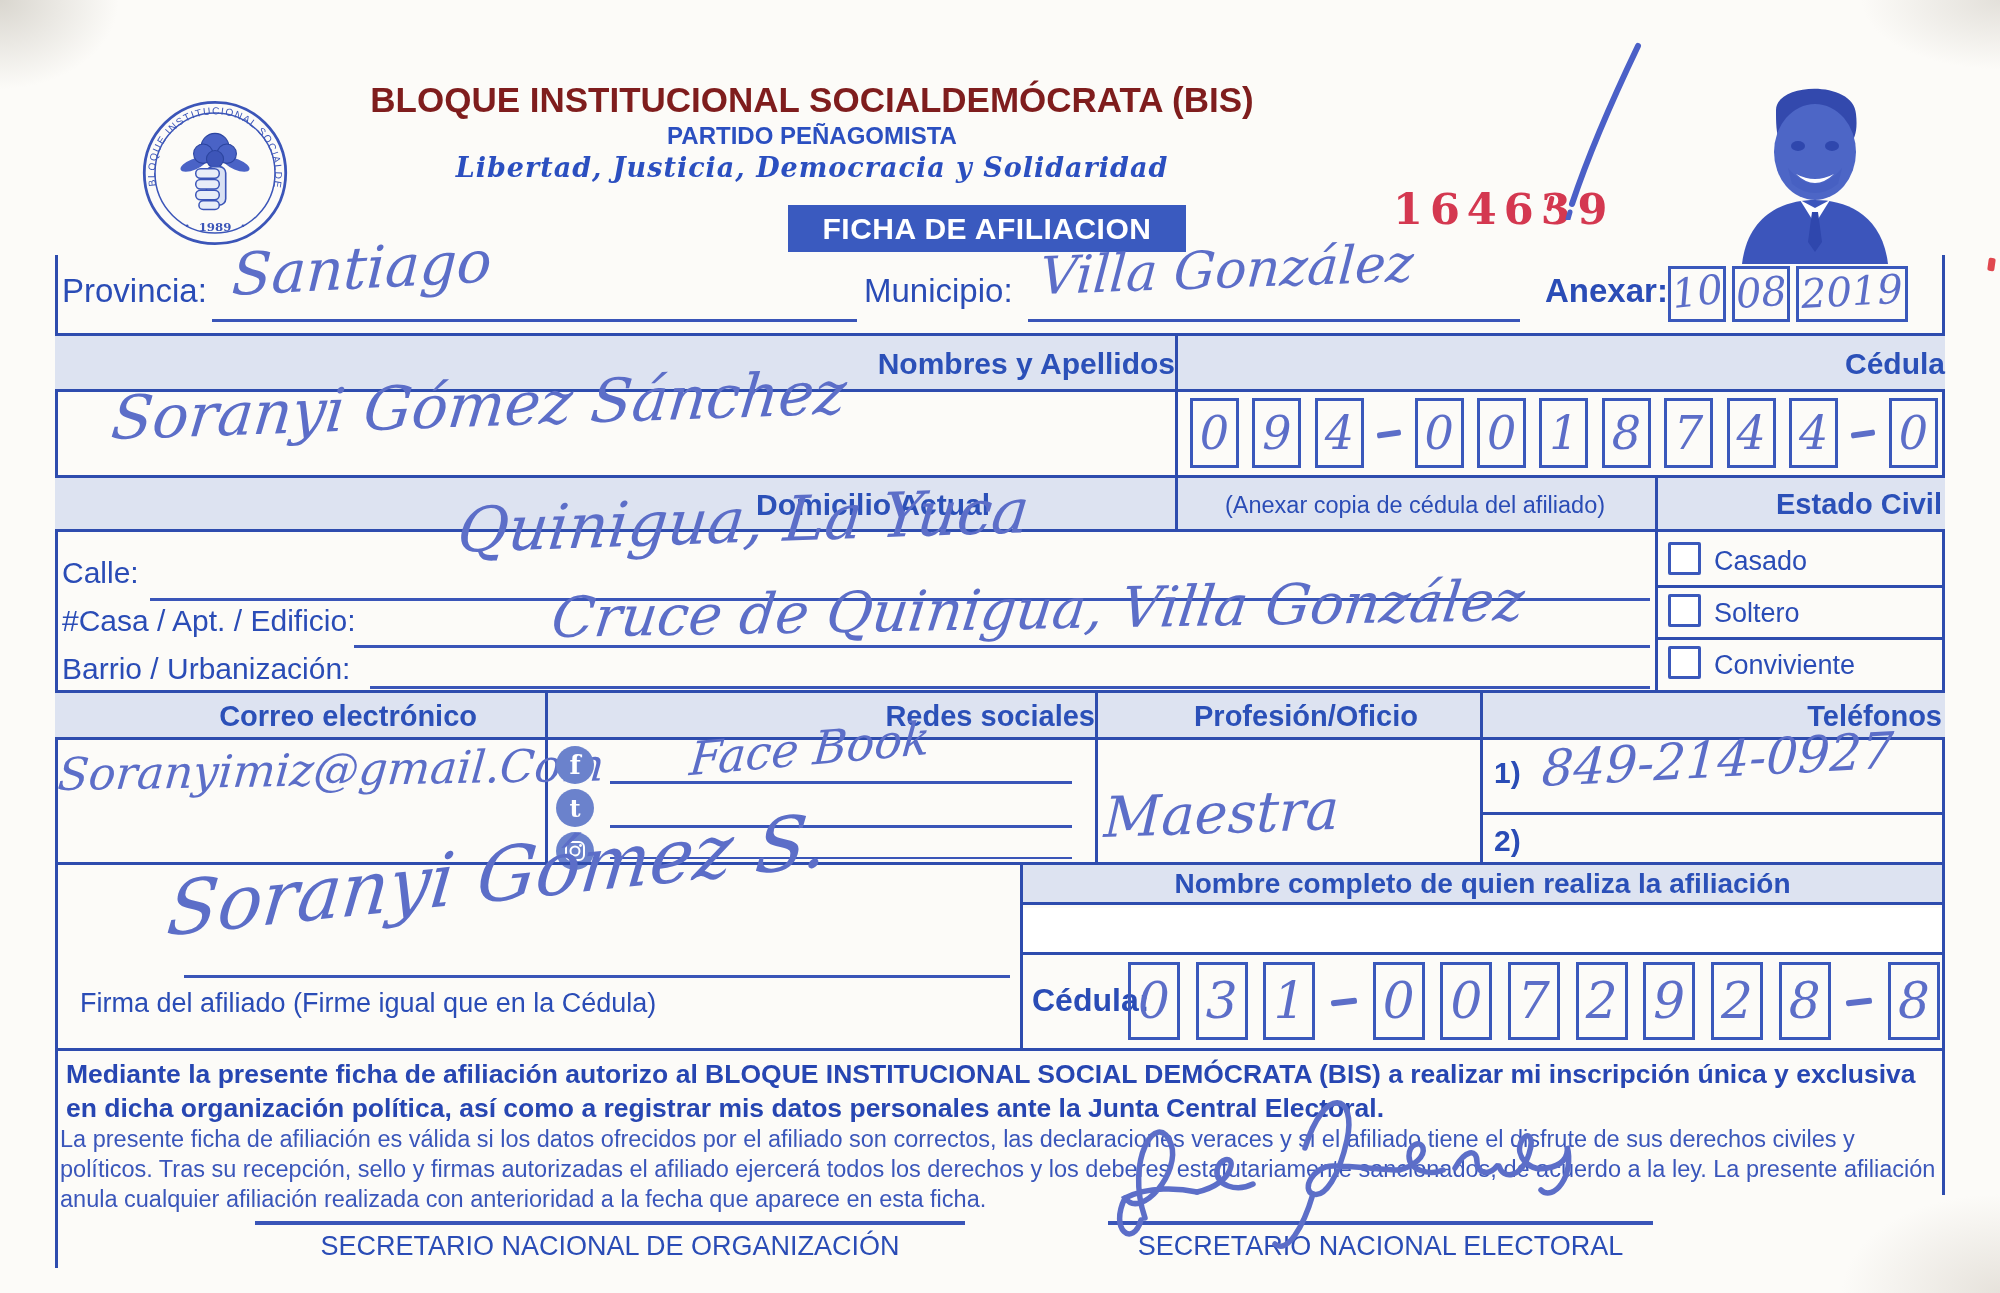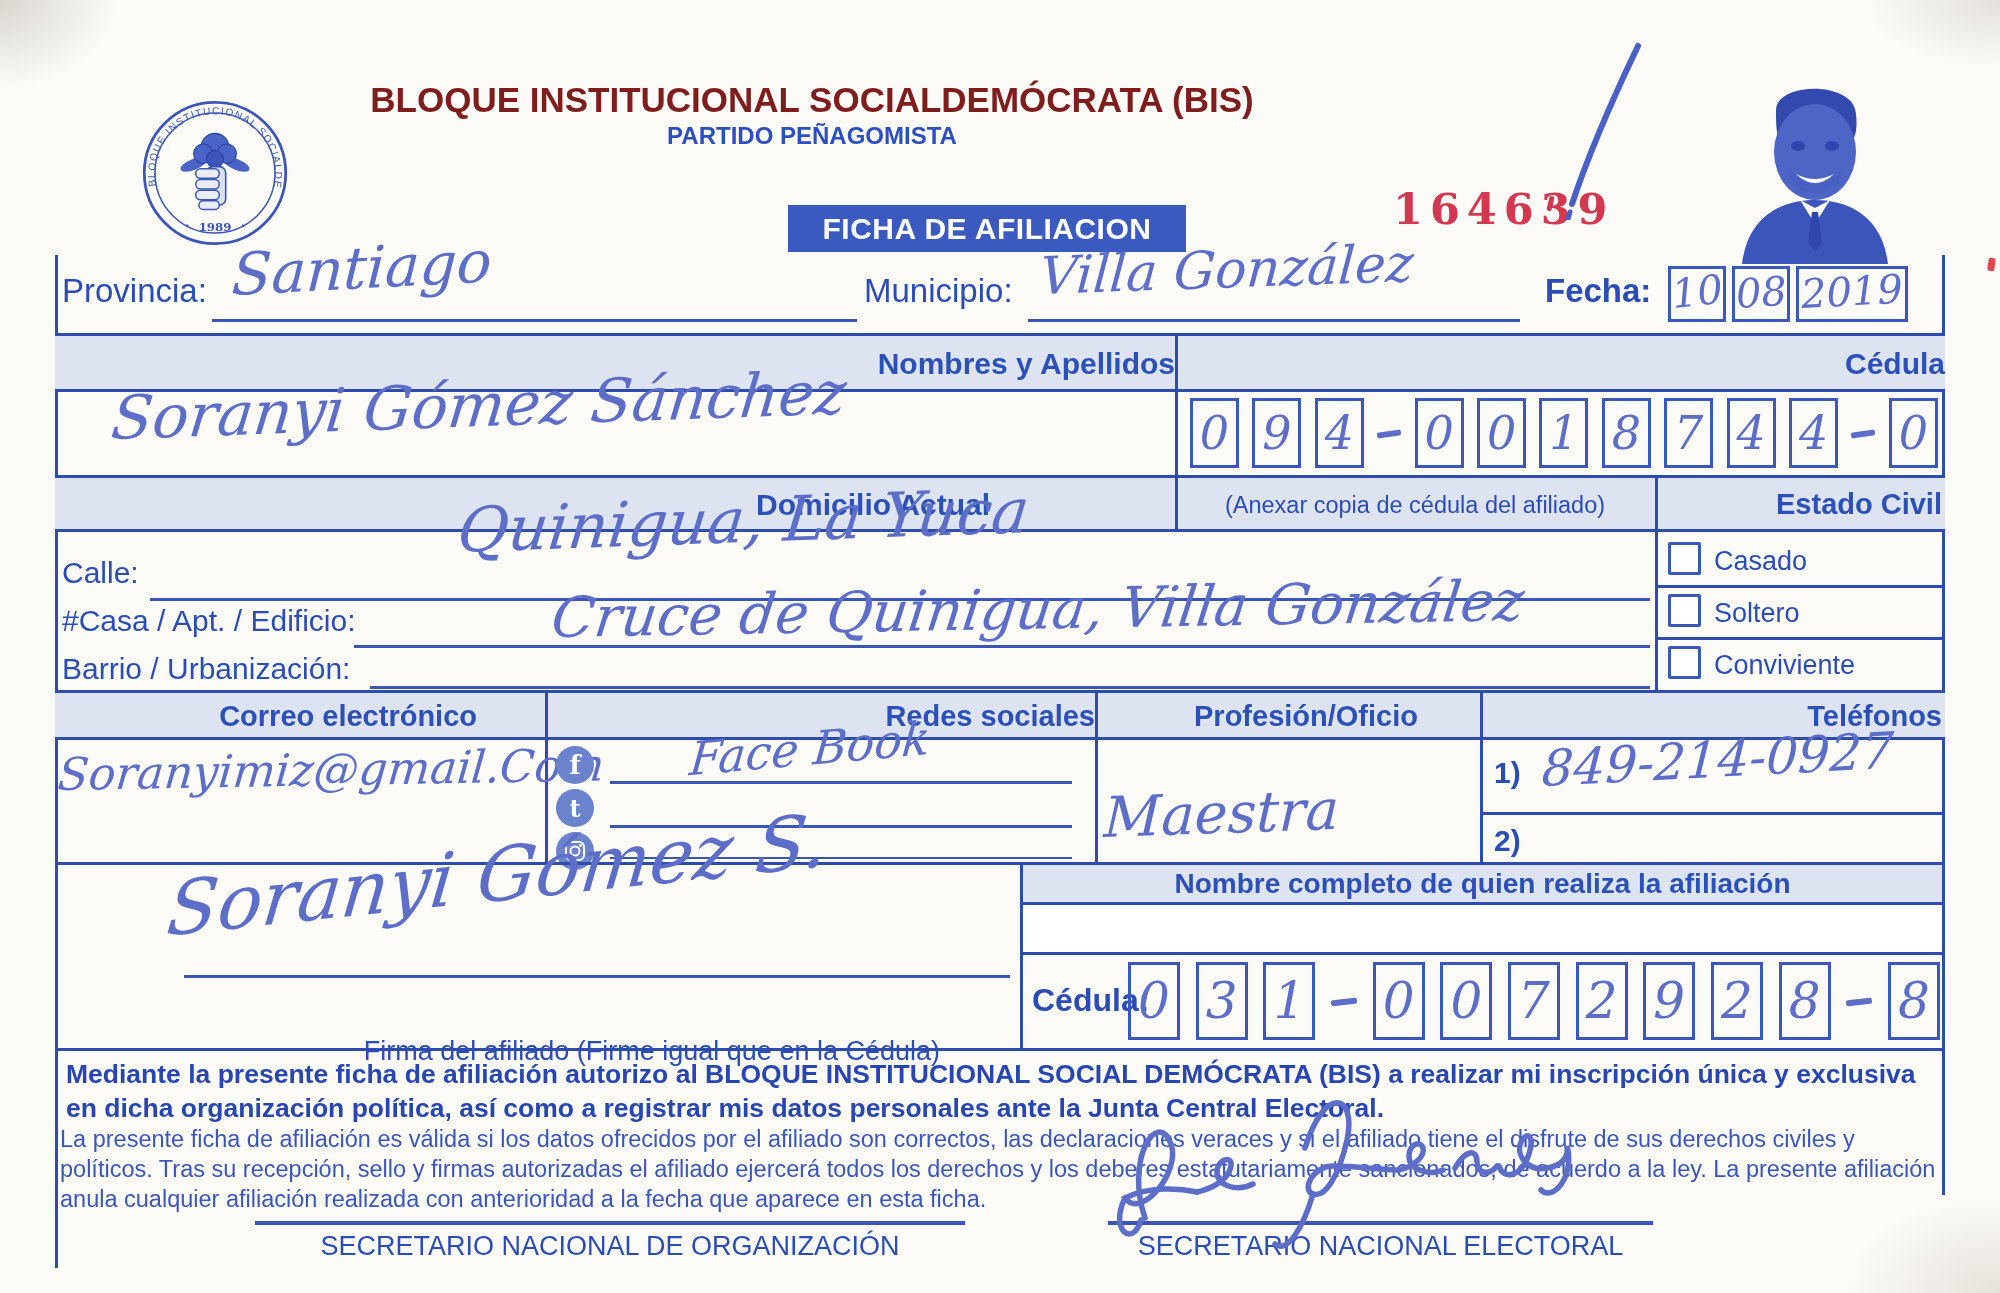--- a/index.html
+++ b/index.html
@@ -70,20 +70,21 @@
         <rect x="52" y="76" width="22" height="9" rx="4.5" fill="#e8edf8" stroke="#3b55b8" stroke-width="1.4"></rect>
         <rect x="52" y="86" width="22" height="9" rx="4.5" fill="#e8edf8" stroke="#3b55b8" stroke-width="1.4"></rect>
         <rect x="55" y="96" width="19" height="8" rx="4" fill="#e8edf8" stroke="#3b55b8" stroke-width="1.4"></rect>
       </g>
     </svg>
   </div>
 
   <div class="abs" style="left:312px;top:80px;width:1000px;text-align:center;">
     <div style="font-size:35px;font-weight:bold;color:#7f1d1d;letter-spacing:0;">BLOQUE INSTITUCIONAL SOCIALDEMÓCRATA (BIS)</div>
     <div style="font-size:24px;font-weight:bold;color:#2b4fc0;margin-top:2px;">PARTIDO PEÑAGOMISTA</div>
+    <div style="font-family:'DejaVu Serif',serif;font-style:italic;font-weight:bold;font-size:27px;color:#2b4fc0;margin-top:2px;letter-spacing:1px;">Libertad, Justicia, Democracia y Solidaridad</div>
   </div>
 
   <div class="abs" style="left:788px;top:205px;width:398px;height:47px;background:#3a5abf;display:flex;align-items:center;justify-content:center;">
     <span style="color:#fff;font-weight:bold;font-size:30px;letter-spacing:0.5px;">FICHA DE AFILIACION</span>
   </div>
 
   <div class="abs" style="left:1393px;top:184px;font-family:'DejaVu Serif',serif;font-weight:bold;font-size:43px;color:#d43850;letter-spacing:7px;">164639</div>
   <div class="abs" style="left:1548px;top:196px;width:5px;height:15px;background:#d43850;transform:rotate(14deg);border-radius:2px;"></div>
   <div class="abs" style="left:1988px;top:258px;width:7px;height:13px;background:#e0484f;transform:rotate(8deg);border-radius:2px;"></div>
 
@@ -112,21 +113,21 @@
   <div class="abs vline" style="left:1942px;top:255px;height:940px;"></div>
 
   <div class="abs lbl" style="left:62px;top:272px;font-size:33px;">Provincia:</div>
   <div class="abs uline" style="left:212px;top:319px;width:645px;"></div>
   <span class="abs hw" style="left:232px;top:246px;font-size:58px;transform:rotate(-3deg) skewX(-6deg);">Santiago</span>
 
   <div class="abs lbl" style="left:864px;top:272px;font-size:33px;">Municipio:</div>
   <div class="abs uline" style="left:1028px;top:319px;width:492px;"></div>
   <span class="abs hw" style="left:1040px;top:250px;font-size:52px;transform:rotate(-2deg) skewX(-6deg);">Villa González</span>
 
-  <div class="abs lbl" style="left:1545px;top:272px;font-size:33px;font-weight:bold;">Fecha:</div>
+  <div class="abs lbl" style="left:1545px;top:272px;font-size:33px;font-weight:bold;">Anexar:</div>
   <div class="abs dbox" style="left:1668px;top:266px;width:58px;height:56px;">
     <span class="hw" style="font-size:40px;transform:rotate(-6deg);">10</span>
   </div>
   <div class="abs dbox" style="left:1732px;top:266px;width:58px;height:56px;">
     <span class="hw" style="font-size:40px;transform:rotate(-4deg);">08</span>
   </div>
   <div class="abs dbox" style="left:1796px;top:266px;width:112px;height:56px;">
     <span class="hw" style="font-size:40px;transform:rotate(-3deg);">2019</span>
   </div>
 
@@ -212,21 +213,21 @@
   <div class="abs lbl" style="left:1494px;top:756px;font-size:30px;font-weight:bold;">1)</div>
   <span class="abs hw" style="left:1542px;top:744px;font-size:50px;transform:rotate(-3deg) skewX(-6deg);">849-214-0927</span>
   <div class="abs hline" style="left:1480px;top:812px;width:462px;"></div>
   <div class="abs lbl" style="left:1494px;top:824px;font-size:30px;font-weight:bold;">2)</div>
 
   <div class="abs hline" style="left:55px;top:862px;width:1890px;"></div>
   <div class="abs vline" style="left:1020px;top:862px;height:186px;"></div>
 
   <span class="abs hw" style="left:168px;top:872px;font-size:74px;transform:rotate(-6deg) skewX(-12deg);z-index:3;">Soranyi Gómez S.</span>
   <div class="abs uline" style="left:184px;top:975px;width:826px;"></div>
-  <div class="abs lbl" style="left:80px;top:1036px;width:860px;font-size:27px;text-align:right;white-space:nowrap;">Firma del afiliado (Firme igual que en la Cédula)</div>
+  <div class="abs lbl" style="left:80px;top:988px;width:860px;font-size:27px;text-align:left;white-space:nowrap;">Firma del afiliado (Firme igual que en la Cédula)</div>
 
   <div class="abs" style="left:1023px;top:865px;width:919px;height:40px;background:#dde3f1;border-bottom:3px solid #2e4cae;display:flex;align-items:center;justify-content:center;">
     <span class="bandlbl" style="font-size:28px;">Nombre completo de quien realiza la afiliación</span>
   </div>
   <div class="abs" style="left:1023px;top:908px;width:919px;height:47px;background:#fff;border-bottom:3px solid #2e4cae;"></div>
 
   <div class="abs lbl" style="left:1032px;top:982px;font-size:32px;font-weight:bold;">Cédula:</div>
   <div class="abs" style="left:1128px;top:962px;width:812px;height:80px;display:flex;justify-content:space-between;">
     <span class="dbox" style="width:52px;height:78px;font-size:50px;">0</span>
     <span class="dbox" style="width:52px;height:78px;font-size:50px;">3</span>

